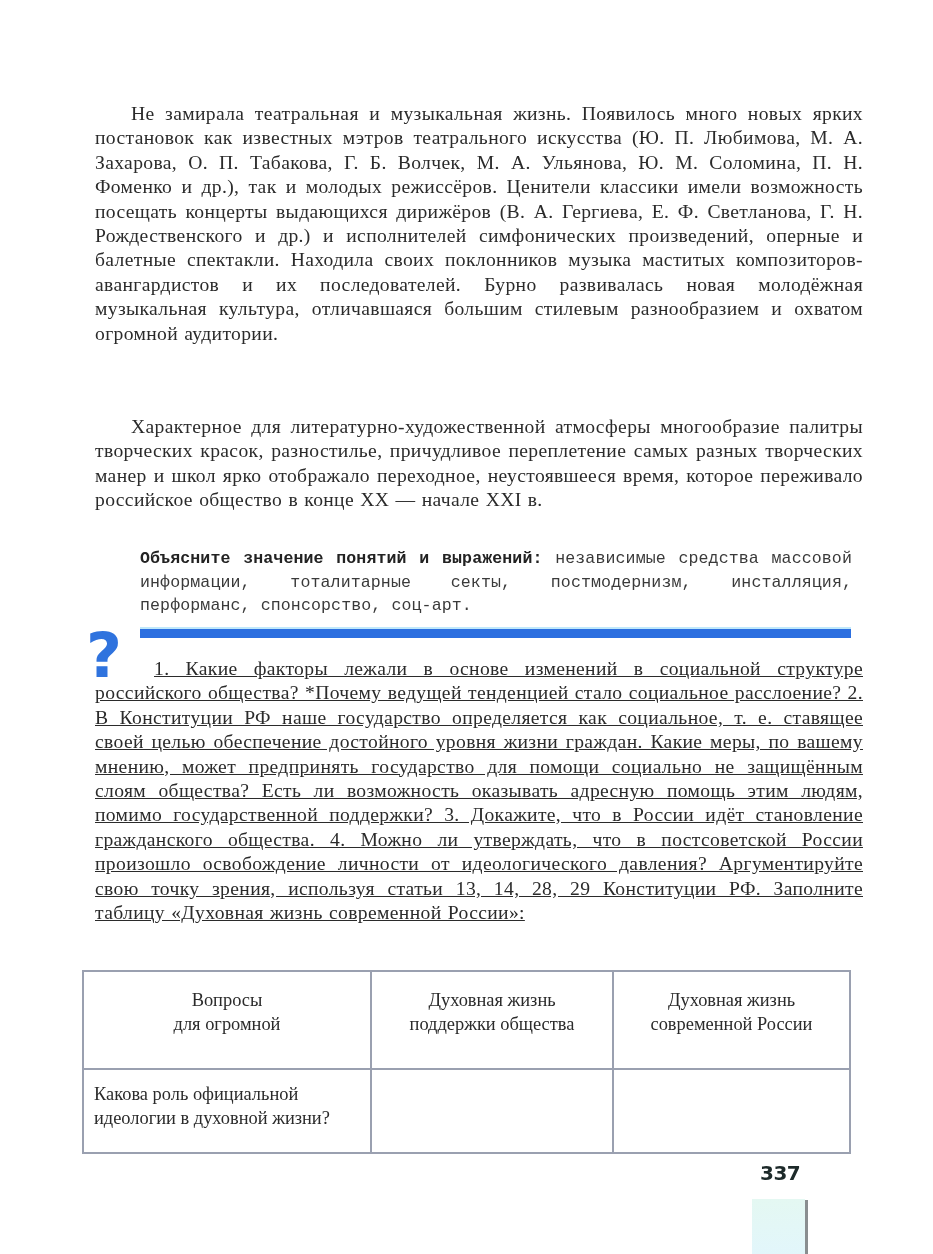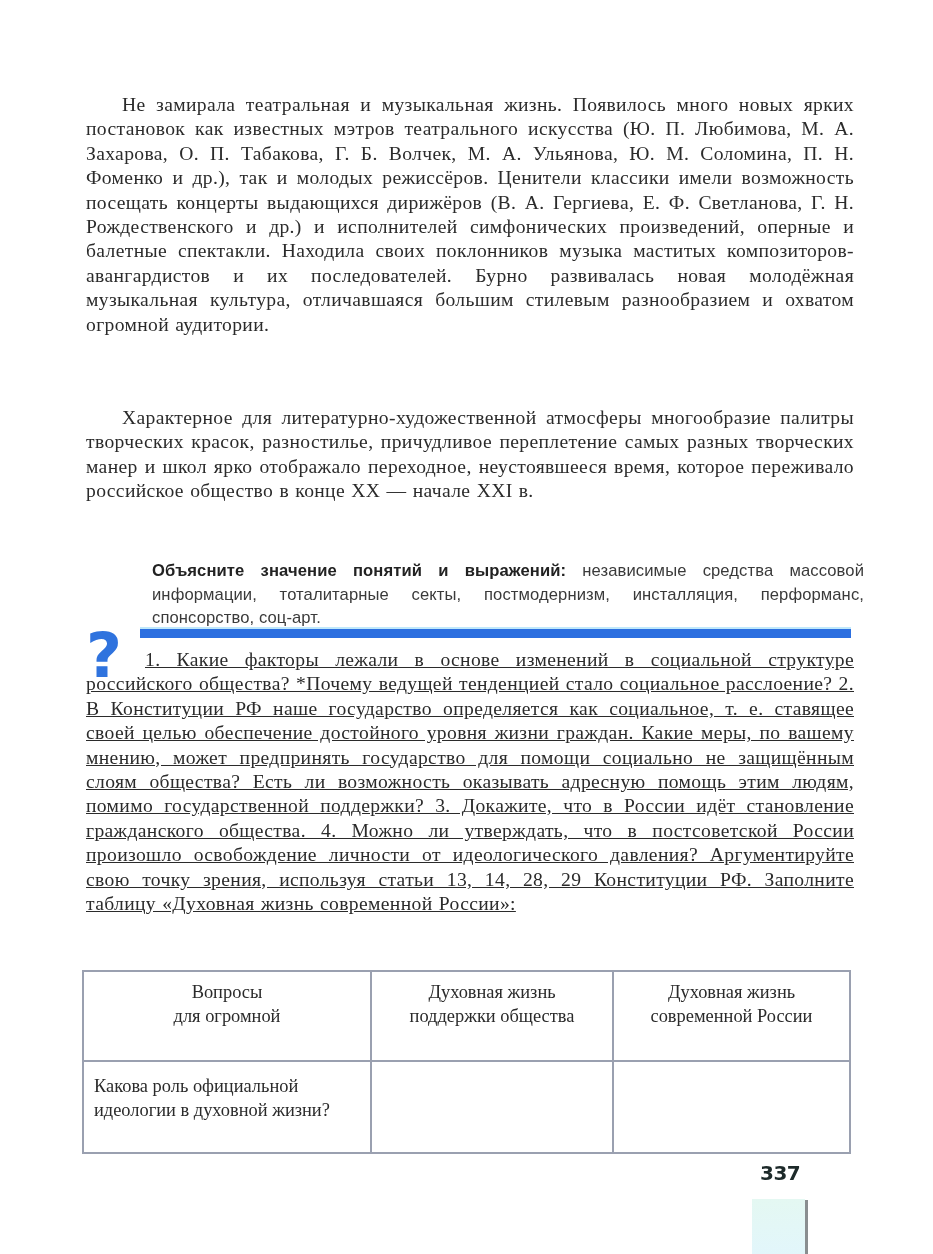--- a/index.html
+++ b/index.html
@@ -7,29 +7,29 @@
       width: 933px; height: 1254px; position: relative; overflow: hidden;
       font-family: "DejaVu Serif", "Liberation Serif", serif;
       color: #2a2a2a;
     }
     .para {
       position: absolute; left: 82px; width: 768px;
       font-family: "Liberation Serif", "DejaVu Serif", serif;
       font-size: 19.6px; line-height: 24.4px;
       text-align: justify; text-indent: 36px;
       letter-spacing: 0.35px; word-spacing: 1px;
-      margin: 4px; color: #2b2b2b;
+      margin: 13px; color: #2b2b2b;
     }
     #p1 { top: 89px; }
     #p2 { top: 402px; }
     .defs {
       position: absolute; left: 140px; top: 547px; width: 712px;
-      font-family: Liberation Sans, sans-serif;
+      font-family: Liberation Mono, monospace;
       font-size: 16.6px; line-height: 23.5px; color: #3a3a3a;
-      text-align: justify; letter-spacing: 0.1px; margin: 12px;
+      text-align: justify; letter-spacing: 0.1px; margin: 0;
     }
     .defs b { color: #222; font-weight: bold; }
     .blue-bar {
       position: absolute; left: 140px; top: 627px; width: 711px; height: 9px;
       background: #2c6fe0; border-top: 2px solid #bfe8fb;
     }
     .qmark {
       position: absolute; left: 86px; top: 626px; width: 40px; height: 60px;
       font-family: "DejaVu Sans", sans-serif; font-weight: bold;
       font-size: 62px; line-height: 60px; color: #2f73de;
@@ -37,21 +37,21 @@
     #questions { top: 644px; text-indent: 59px; text-decoration: underline; }
     table.cmp {
       position: absolute; left: 82px; top: 970px; width: 769px; height: 184px;
       border-collapse: collapse;
       font-family: "Liberation Serif", "DejaVu Serif", serif;
       font-size: 18.4px; line-height: 24px; color: #2b2b2b;
     }
     table.cmp td, table.cmp th {
       border: 2px solid #9aa0b0; vertical-align: top; font-weight: normal;
     }
-    table.cmp th { height: 80px; text-align: center; padding: 8px 8px 0 8px; }
+    table.cmp th { height: 80px; text-align: center; padding: 16px 8px 0 8px; }
     table.cmp td { padding: 12px 8px 1px 10px; text-align: left; }
     table.cmp th.c1 { width: 270px; }
     table.cmp th.c2 { width: 224px; }
     .page-num-box {
       position: absolute; left: 752px; top: 1199px; width: 53px; height: 55px;
       background: linear-gradient(#e4f8f2, #e2f6fb);
     }
     .page-num {
       position: absolute; left: 760px; top: 1161px;
       font-family: "DejaVu Sans", "Liberation Sans", sans-serif; font-weight: bold;

